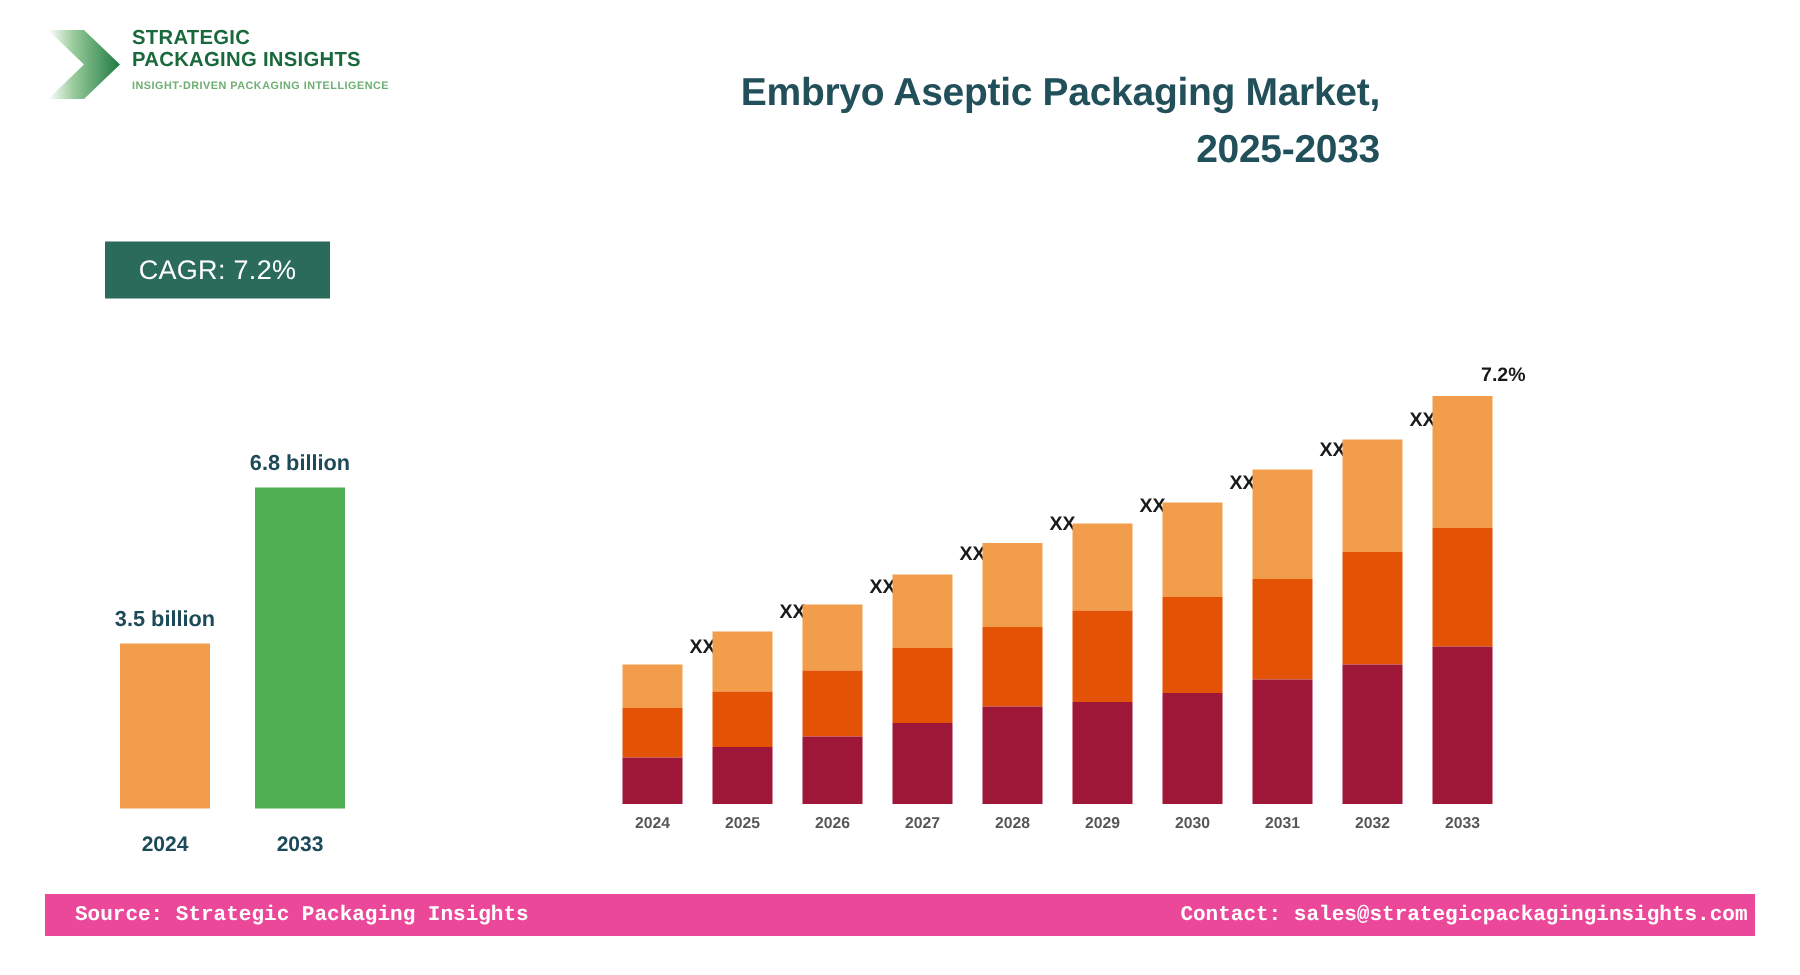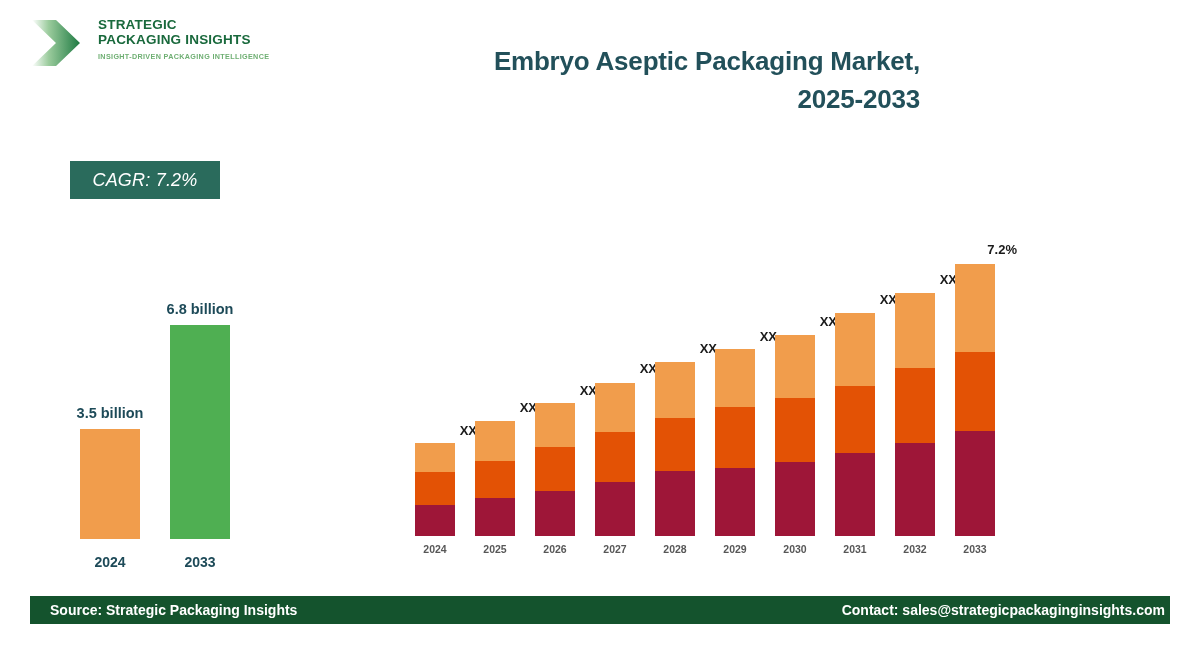--- a/index.html
+++ b/index.html
@@ -7,21 +7,21 @@
     width: 1200px; height: 650px;
     background: #ffffff;
     font-family: "Liberation Sans", sans-serif;
     overflow: hidden;
   }
   #canvas { position: relative; width: 1200px; height: 650px; background: #ffffff; }
 
   
   #logo { position: absolute; left: 30px; top: 14px; width: 250px; height: 62px; }
   #logo-mark { position: absolute; left: 0px; top: 4px; width: 52px; height: 50px; }
-  #logo-text { position: absolute; left: 68px; top: 3px; }
+  #logo-text { position: absolute; left: 58px; top: 3px; }
   .logo-line {
     font-size: 13.5px; font-weight: bold; letter-spacing: 0.2px;
     color: #19693C; line-height: 15px; white-space: nowrap;
   }
   #logo-tag {
     margin-top: 5px; font-size: 7.2px; font-weight: bold; letter-spacing: 0.35px;
     color: #6FAF73; white-space: nowrap;
   }
 
   
@@ -37,21 +37,21 @@
     font-size: 14.5px; font-weight: bold; letter-spacing: -0.1px;
   }
 
   
   #cagr-badge {
     position: absolute; left: 70px; top: 161px;
     width: 150px; height: 38px;
     background: #2A6B5C;
     display: flex; align-items: center; justify-content: center;
   }
-  #cagr-badge span { color: #ffffff; font-size: 18px; letter-spacing: 0.2px; font-style: italic; }
+  #cagr-badge span { color: #ffffff; font-size: 18px; letter-spacing: 0.2px; }
 
   
   #mini-chart { position: absolute; left: 60px; top: 300px; width: 230px; height: 270px; }
   .mini-col { position: absolute; bottom: 0; width: 60px; }
   .mini-bar { position: absolute; bottom: 31px; left: 0; width: 60px; }
   .mini-value {
     position: absolute; left: -28px; width: 116px; text-align: center;
     color: #1D4A58; font-size: 14.5px; font-weight: bold; white-space: nowrap; margin-top: 24px;
   }
   .mini-label {
@@ -69,21 +69,21 @@
     color: #1A1A1A; font-size: 13px; font-weight: bold; white-space: nowrap;
   }
   .stack-x-label {
     position: absolute; bottom: 1px; left: -14px; width: 68px; text-align: center;
     color: #575757; font-size: 10.5px; font-weight: bold;
   }
 
   
   #footer {
     position: absolute; left: 30px; top: 596px; width: 1140px; height: 28px;
-    background: #14532d; display: flex; align-items: center;
+    background: #ec4899; display: flex; align-items: center; font-family: Liberation Mono, monospace;
   }
   #footer-source {
     position: absolute; left: 20px; color: #ffffff;
     font-size: 14px; font-weight: bold; white-space: nowrap;
   }
   #footer-contact {
     position: absolute; right: 5px; color: #ffffff;
     font-size: 14px; font-weight: bold; white-space: nowrap;
   }
 </style>

